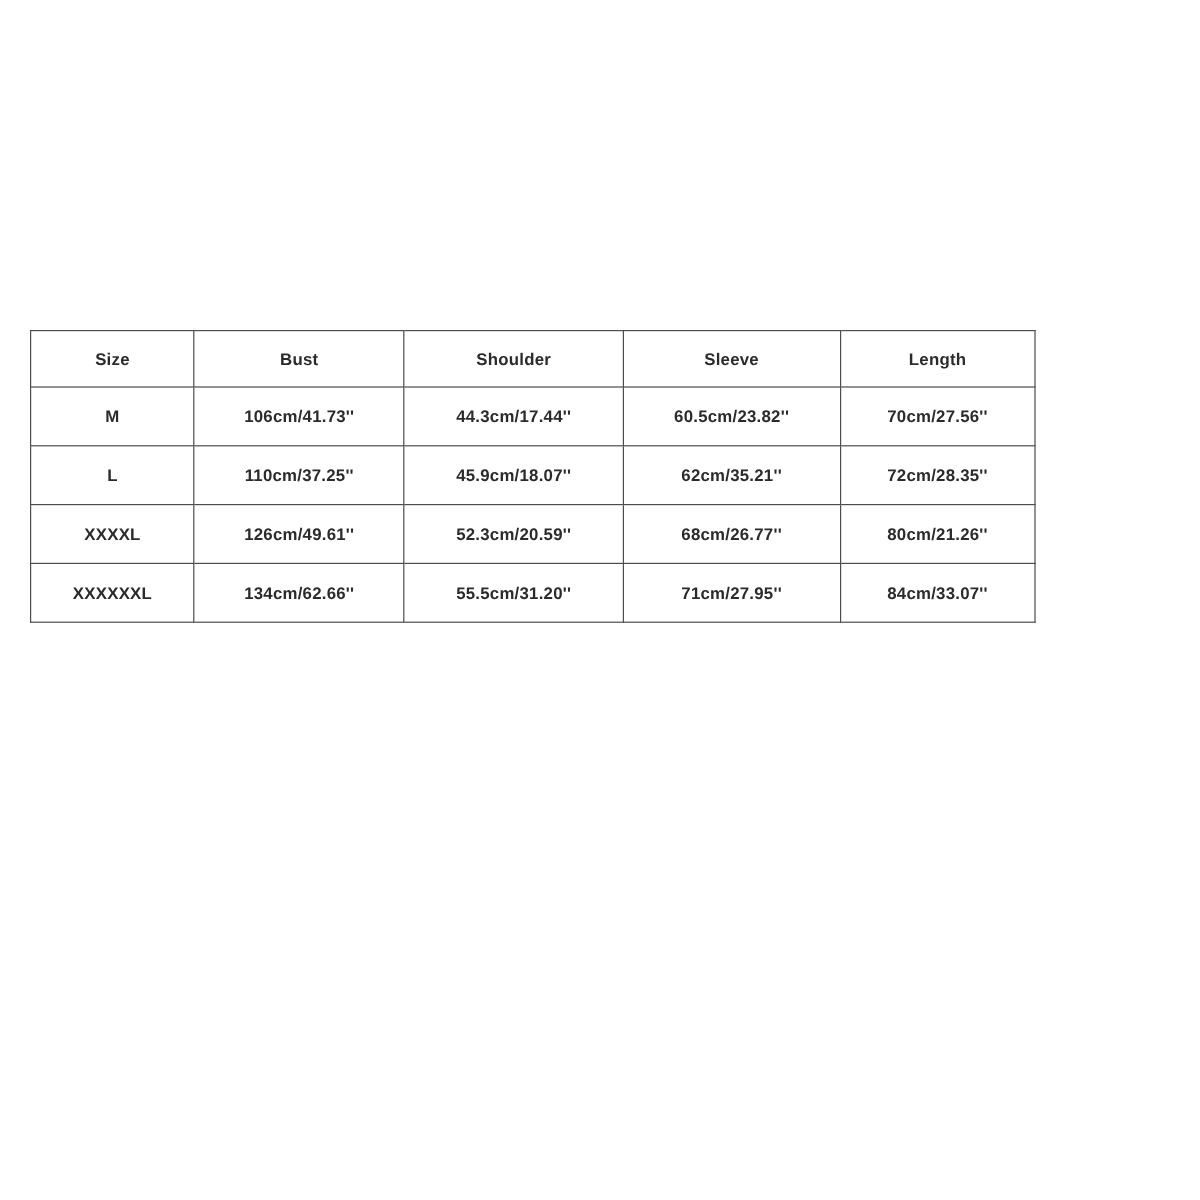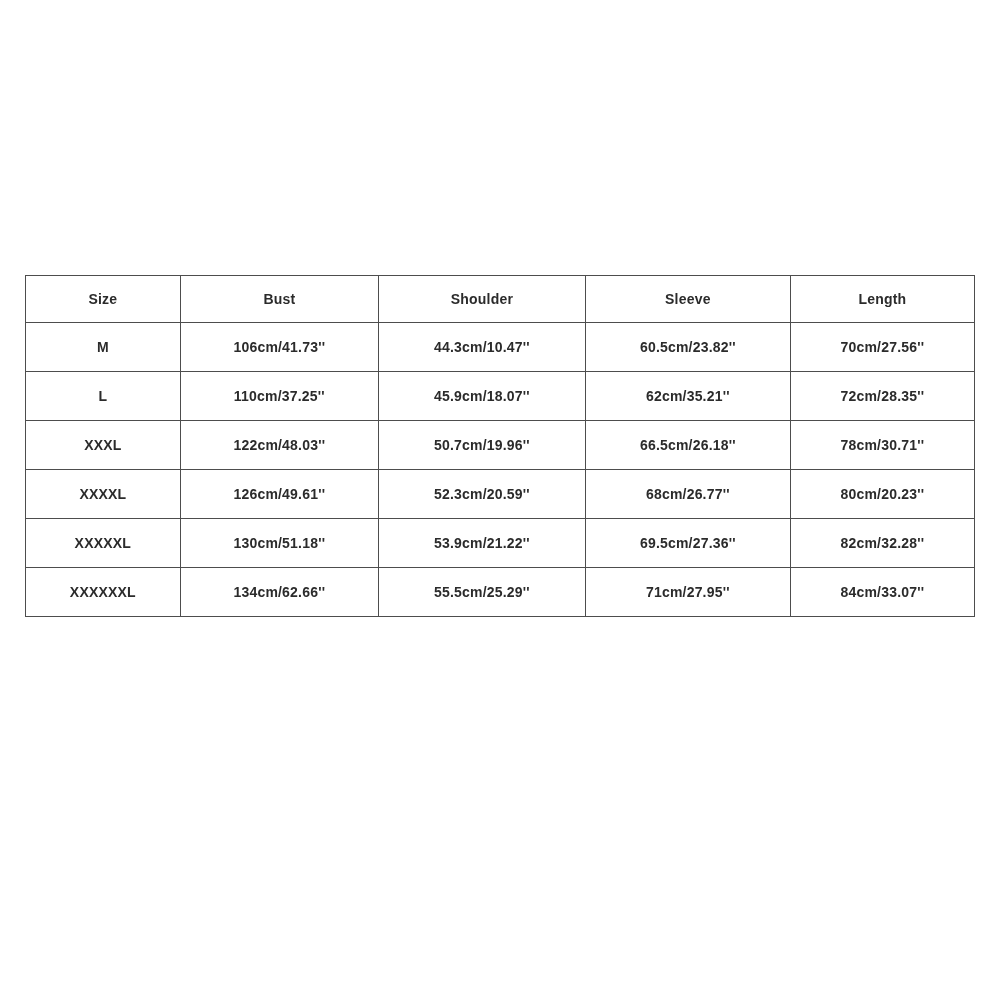--- a/index.html
+++ b/index.html
@@ -7,21 +7,21 @@
     padding: 0;
     width: 1000px;
     height: 1000px;
     background: #ffffff;
     font-family: "Liberation Sans", sans-serif;
   }
   .chart-wrap {
     position: absolute;
     left: 25px;
     top: 275px;
-    width: 950px;
+    width: 838px;
   }
   table.size-chart {
     width: 100%;
     border-collapse: collapse;
     table-layout: fixed;
     color: var(--text-color, #2b2b2b);
   }
   table.size-chart th,
   table.size-chart td {
     border: 1.5px solid var(--border-color, #4d4d4d);
@@ -61,54 +61,40 @@
           <th>Bust</th>
           <th>Shoulder</th>
           <th>Sleeve</th>
           <th>Length</th>
         </tr>
     </thead>
     <tbody id="table-body">
         <tr>
           <td>M</td>
           <td>106cm/41.73''</td>
-          <td>44.3cm/10.47''</td>
+          <td>44.3cm/17.44''</td>
           <td>60.5cm/23.82''</td>
           <td>70cm/27.56''</td>
         </tr>
         <tr>
           <td>L</td>
           <td>110cm/37.25''</td>
           <td>45.9cm/18.07''</td>
           <td>62cm/35.21''</td>
           <td>72cm/28.35''</td>
         </tr>
         <tr>
-          <td>XXXL</td>
-          <td>122cm/48.03''</td>
-          <td>50.7cm/19.96''</td>
-          <td>66.5cm/26.18''</td>
-          <td>78cm/30.71''</td>
-        </tr>
-        <tr>
           <td>XXXXL</td>
           <td>126cm/49.61''</td>
           <td>52.3cm/20.59''</td>
           <td>68cm/26.77''</td>
-          <td>80cm/20.23''</td>
-        </tr>
-        <tr>
-          <td>XXXXXL</td>
-          <td>130cm/51.18''</td>
-          <td>53.9cm/21.22''</td>
-          <td>69.5cm/27.36''</td>
-          <td>82cm/32.28''</td>
+          <td>80cm/21.26''</td>
         </tr>
         <tr>
           <td>XXXXXXL</td>
           <td>134cm/62.66''</td>
-          <td>55.5cm/25.29''</td>
+          <td>55.5cm/31.20''</td>
           <td>71cm/27.95''</td>
           <td>84cm/33.07''</td>
         </tr>
       </tbody>
   </table>
 </div>
 
 </body></html>

